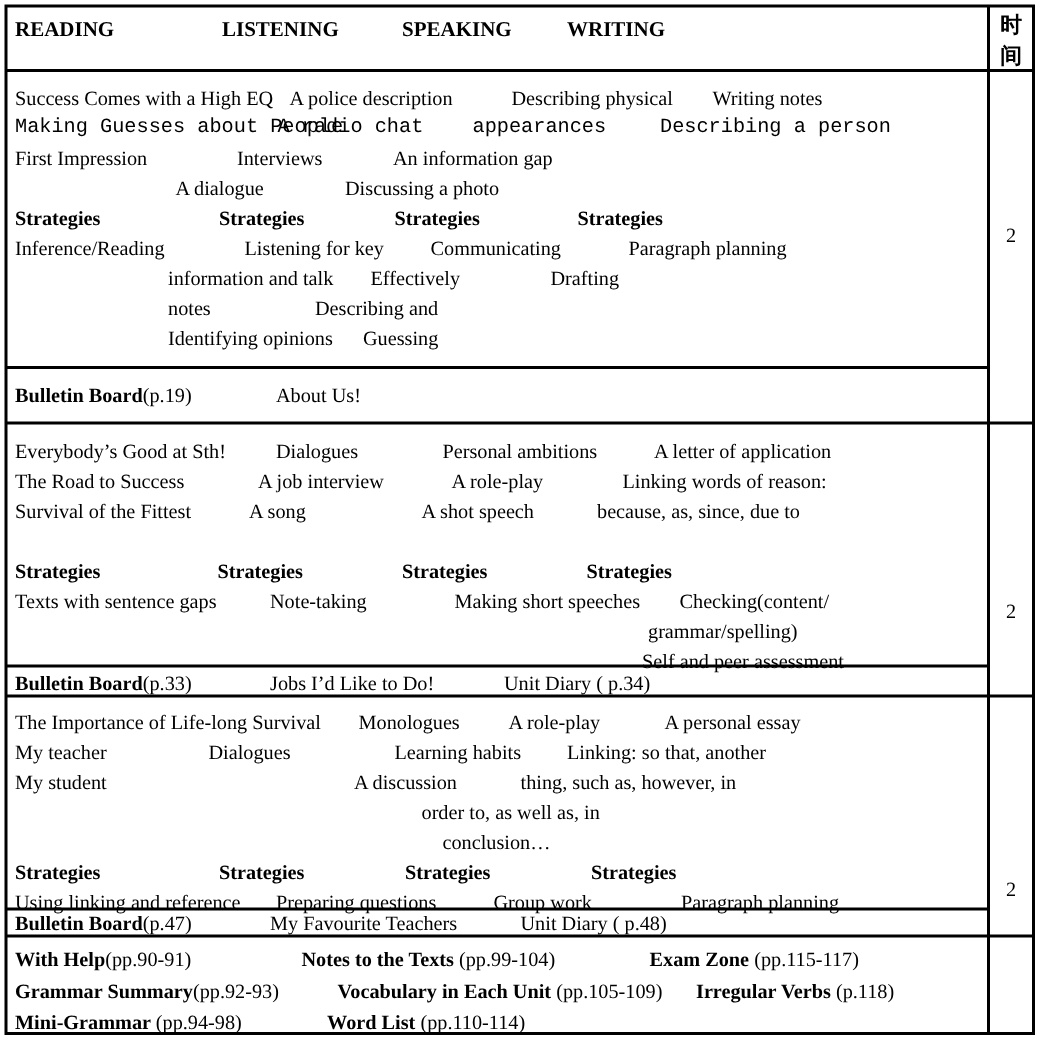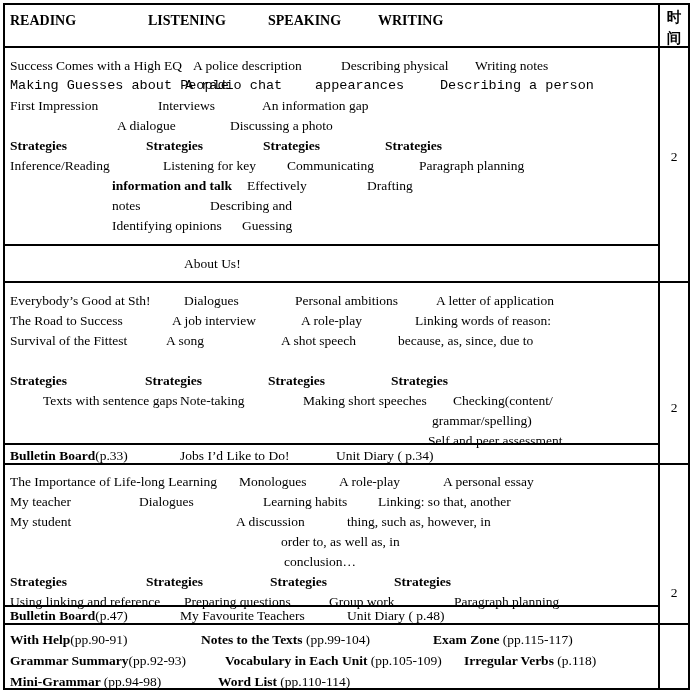--- a/index.html
+++ b/index.html
@@ -74,37 +74,37 @@
       <div class="hline" style="top: 623px; left: 658px; width: 30px;"></div>
     </div>
   <div id="text-layer">
       <div class="tline hdr" style="top: 11px;"><span class="seg" style="left: 10px;"><span class="b">READING</span></span><span class="seg" style="left: 148px;"><span class="b">LISTENING</span></span><span class="seg" style="left: 268px;"><span class="b">SPEAKING</span></span><span class="seg" style="left: 378px;"><span class="b">WRITING</span></span></div>
       <div class="tline" style="top: 56px;"><span class="seg" style="left: 10px;"><span>Success Comes with a High EQ</span></span><span class="seg" style="left: 193px;"><span>A police description</span></span><span class="seg" style="left: 341px;"><span>Describing physical</span></span><span class="seg" style="left: 475px;"><span>Writing notes</span></span></div>
       <div class="tline" style="top: 76px; font-family: Liberation Mono, monospace;"><span class="seg" style="left: 10px;"><span>Making Guesses about People</span></span><span class="seg" style="left: 185px;"><span>A radio chat</span></span><span class="seg" style="left: 315px;"><span>appearances</span></span><span class="seg" style="left: 440px;"><span>Describing a person</span></span></div>
       <div class="tline" style="top: 96px; padding-left: 12px;"><span class="seg" style="left: 10px;"><span>First Impression</span></span><span class="seg" style="left: 158px;"><span>Interviews</span></span><span class="seg" style="left: 262px;"><span>An information gap</span></span></div>
       <div class="tline" style="top: 116px;"><span class="seg" style="left: 117px;"><span>A dialogue</span></span><span class="seg" style="left: 230px;"><span>Discussing a photo</span></span></div>
       <div class="tline" style="top: 136px;"><span class="seg" style="left: 10px;"><span class="b">Strategies</span></span><span class="seg" style="left: 146px;"><span class="b">Strategies</span></span><span class="seg" style="left: 263px;"><span class="b">Strategies</span></span><span class="seg" style="left: 385px;"><span class="b">Strategies</span></span></div>
       <div class="tline" style="top: 156px;"><span class="seg" style="left: 10px;"><span>Inference/Reading</span></span><span class="seg" style="left: 163px;"><span>Listening for key</span></span><span class="seg" style="left: 287px;"><span>Communicating</span></span><span class="seg" style="left: 419px;"><span>Paragraph planning</span></span></div>
-      <div class="tline" style="top: 176px;"><span class="seg" style="left: 112px; font-weight: bold;"><span>information and talk</span></span><span class="seg" style="left: 247px;"><span>Effectively</span></span><span class="seg" style="left: 367px;"><span>Drafting</span></span></div>
+      <div class="tline" style="top: 176px;"><span class="seg" style="left: 112px;"><span>information and talk</span></span><span class="seg" style="left: 247px;"><span>Effectively</span></span><span class="seg" style="left: 367px;"><span>Drafting</span></span></div>
       <div class="tline" style="top: 196px;"><span class="seg" style="left: 112px;"><span>notes</span></span><span class="seg" style="left: 210px;"><span>Describing and</span></span></div>
       <div class="tline" style="top: 216px;"><span class="seg" style="left: 112px;"><span>Identifying opinions</span></span><span class="seg" style="left: 242px;"><span>Guessing</span></span></div>
-      <div class="tline" style="top: 254px;"><span class="seg" style="left: 184px;"><span>About Us!</span></span></div>
+      <div class="tline" style="top: 254px;"><span class="seg" style="left: 10px;"><span class="b">Bulletin Board</span><span>(p.19)</span></span><span class="seg" style="left: 184px;"><span>About Us!</span></span></div>
       <div class="tline" style="top: 291px;"><span class="seg" style="left: 10px;"><span>Everybody’s Good at Sth!</span></span><span class="seg" style="left: 184px;"><span>Dialogues</span></span><span class="seg" style="left: 295px;"><span>Personal ambitions</span></span><span class="seg" style="left: 436px;"><span>A letter of application</span></span></div>
       <div class="tline" style="top: 311px;"><span class="seg" style="left: 10px;"><span>The Road to Success</span></span><span class="seg" style="left: 172px;"><span>A job interview</span></span><span class="seg" style="left: 301px;"><span>A role-play</span></span><span class="seg" style="left: 415px;"><span>Linking words of reason:</span></span></div>
       <div class="tline" style="top: 331px;"><span class="seg" style="left: 10px;"><span>Survival of the Fittest</span></span><span class="seg" style="left: 166px;"><span>A song</span></span><span class="seg" style="left: 281px;"><span>A shot speech</span></span><span class="seg" style="left: 398px;"><span>because, as, since, due to</span></span></div>
       <div class="tline" style="top: 371px;"><span class="seg" style="left: 10px;"><span class="b">Strategies</span></span><span class="seg" style="left: 145px;"><span class="b">Strategies</span></span><span class="seg" style="left: 268px;"><span class="b">Strategies</span></span><span class="seg" style="left: 391px;"><span class="b">Strategies</span></span></div>
-      <div class="tline" style="top: 391px;"><span class="seg" style="left: 10px; margin-left: 33px;"><span>Texts with sentence gaps</span></span><span class="seg" style="left: 180px;"><span>Note-taking</span></span><span class="seg" style="left: 303px;"><span>Making short speeches</span></span><span class="seg" style="left: 453px;"><span>Checking(content/</span></span></div>
+      <div class="tline" style="top: 391px;"><span class="seg" style="left: 10px;"><span>Texts with sentence gaps</span></span><span class="seg" style="left: 180px;"><span>Note-taking</span></span><span class="seg" style="left: 303px;"><span>Making short speeches</span></span><span class="seg" style="left: 453px;"><span>Checking(content/</span></span></div>
       <div class="tline" style="top: 411px;"><span class="seg" style="left: 432px;"><span>grammar/spelling)</span></span></div>
       <div class="tline" style="top: 431px;"><span class="seg" style="left: 428px;"><span>Self and peer assessment</span></span></div>
       <div class="tline" style="top: 446px;"><span class="seg" style="left: 10px;"><span class="b">Bulletin Board</span><span>(p.33)</span></span><span class="seg" style="left: 180px;"><span>Jobs I’d Like to Do!</span></span><span class="seg" style="left: 336px;"><span>Unit Diary ( p.34)</span></span></div>
-      <div class="tline" style="top: 472px;"><span class="seg" style="left: 10px;"><span>The Importance of Life-long Learning</span></span><span class="seg" style="left: 239px;"><span>Monologues</span></span><span class="seg" style="left: 339px;"><span>A role-play</span></span><span class="seg" style="left: 443px;"><span>A personal essay</span></span></div>
+      <div class="tline" style="top: 472px;"><span class="seg" style="left: 10px;"><span>The Importance of Life-long Survival</span></span><span class="seg" style="left: 239px;"><span>Monologues</span></span><span class="seg" style="left: 339px;"><span>A role-play</span></span><span class="seg" style="left: 443px;"><span>A personal essay</span></span></div>
       <div class="tline" style="top: 492px;"><span class="seg" style="left: 10px;"><span>My teacher</span></span><span class="seg" style="left: 139px;"><span>Dialogues</span></span><span class="seg" style="left: 263px;"><span>Learning habits</span></span><span class="seg" style="left: 378px;"><span>Linking: so that, another</span></span></div>
       <div class="tline" style="top: 512px;"><span class="seg" style="left: 10px;"><span>My student</span></span><span class="seg" style="left: 236px;"><span>A discussion</span></span><span class="seg" style="left: 347px;"><span>thing, such as, however, in</span></span></div>
       <div class="tline" style="top: 532px;"><span class="seg" style="left: 281px;"><span>order to, as well as, in</span></span></div>
-      <div class="tline" style="top: 552px;"><span class="seg" style="left: 284px; text-align: center;"><span>conclusion…</span></span></div>
+      <div class="tline" style="top: 552px;"><span class="seg" style="left: 295px; text-align: center;"><span>conclusion…</span></span></div>
       <div class="tline" style="top: 572px;"><span class="seg" style="left: 10px;"><span class="b">Strategies</span></span><span class="seg" style="left: 146px;"><span class="b">Strategies</span></span><span class="seg" style="left: 270px;"><span class="b">Strategies</span></span><span class="seg" style="left: 394px;"><span class="b">Strategies</span></span></div>
       <div class="tline" style="top: 592px;"><span class="seg" style="left: 10px;"><span>Using linking and reference</span></span><span class="seg" style="left: 184px;"><span>Preparing questions</span></span><span class="seg" style="left: 329px;"><span>Group work</span></span><span class="seg" style="left: 454px;"><span>Paragraph planning</span></span></div>
       <div class="tline" style="top: 606px;"><span class="seg" style="left: 10px;"><span class="b">Bulletin Board</span><span>(p.47)</span></span><span class="seg" style="left: 180px;"><span>My Favourite Teachers</span></span><span class="seg" style="left: 347px;"><span>Unit Diary ( p.48)</span></span></div>
       <div class="tline" style="top: 630px;"><span class="seg" style="left: 10px;"><span class="b">With Help</span><span>(pp.90-91)</span></span><span class="seg" style="left: 201px;"><span class="b">Notes to the Texts </span><span>(pp.99-104)</span></span><span class="seg" style="left: 433px;"><span class="b">Exam Zone </span><span>(pp.115-117)</span></span></div>
       <div class="tline" style="top: 651px;"><span class="seg" style="left: 10px;"><span class="b">Grammar Summary</span><span>(pp.92-93)</span></span><span class="seg" style="left: 225px;"><span class="b">Vocabulary in Each Unit </span><span>(pp.105-109)</span></span><span class="seg" style="left: 464px;"><span class="b">Irregular Verbs </span><span>(p.118)</span></span></div>
       <div class="tline" style="top: 672px;"><span class="seg" style="left: 10px; text-align: center;"><span class="b">Mini-Grammar </span><span>(pp.94-98)</span></span><span class="seg" style="left: 218px;"><span class="b">Word List </span><span>(pp.110-114)</span></span></div>
     </div>
   <div id="time-layer" class="time-col-content">
       <div class="time-char" style="top: 7px;">时</div>
       <div class="time-char" style="top: 28px;">间</div>

